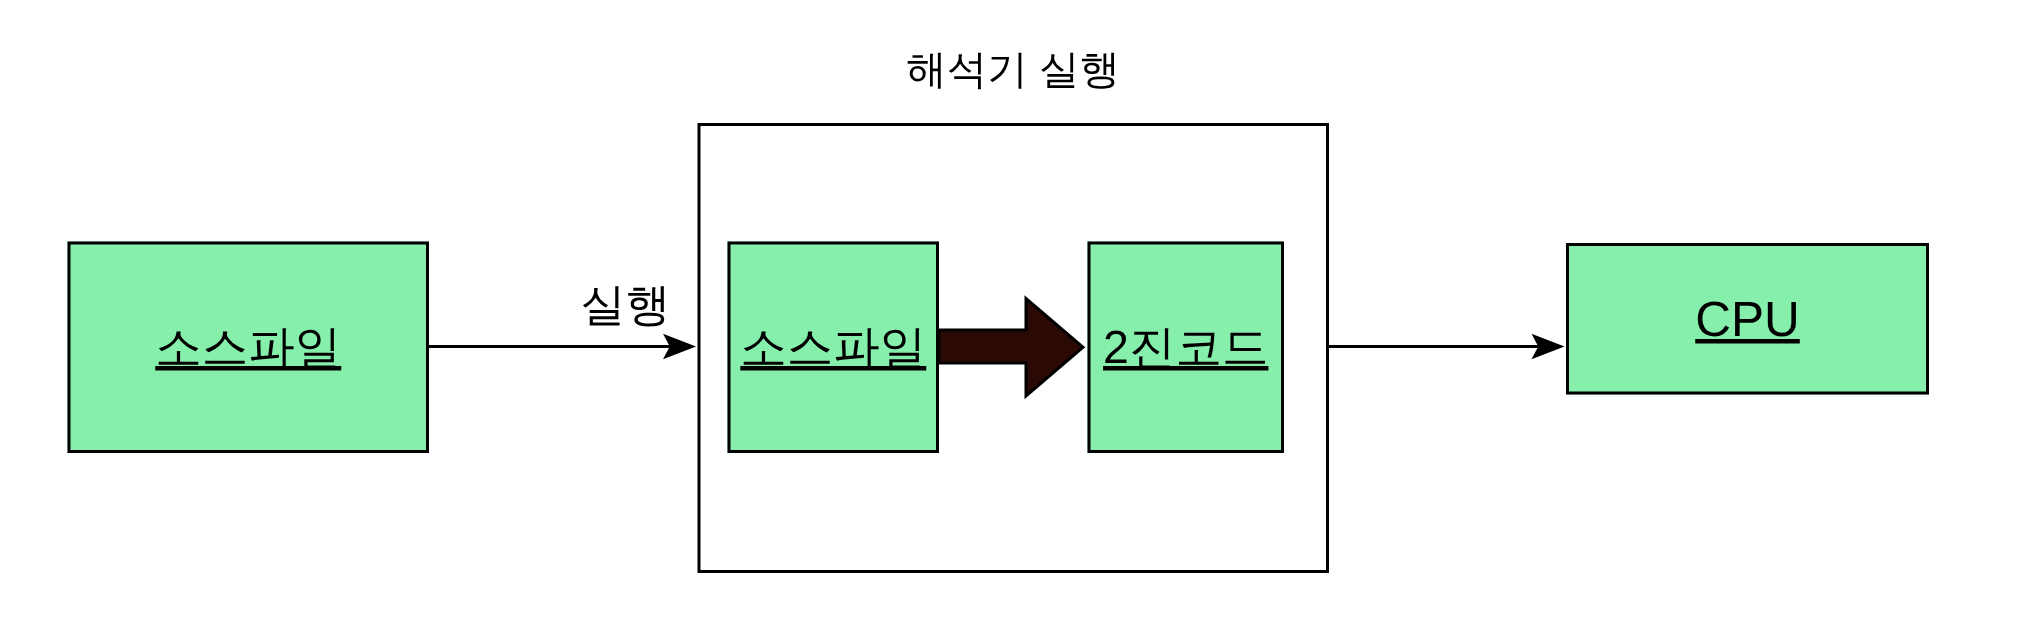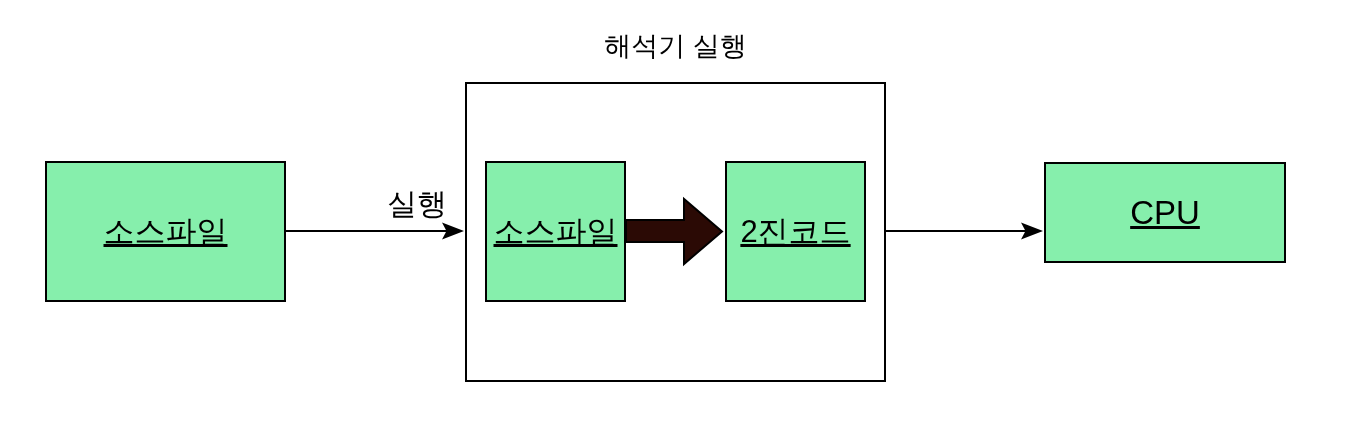--- a/index.html
+++ b/index.html
@@ -37,21 +37,21 @@
   }
   .box-source-left   { left: 45px;   top: 161px; width: 241px; height: 141px; }
   .interpreter-container {
     position: absolute;
     box-sizing: border-box;
     border: 2px solid #000000;
     background: transparent;
     left: 465px; top: 82px; width: 421px; height: 300px;
   }
   .box-inner-source  { left: 485px;  top: 161px; width: 141px; height: 141px; }
-  .box-binary        { left: 725px;  top: 161px; width: 141px; height: 141px; }
+  .box-binary        { left: 725px;  top: 161px; width: 131px; height: 141px; }
   .box-cpu           { left: 1044px; top: 162px; width: 242px; height: 101px; font-size: 33px; }
   .interpreter-title {
     position: absolute;
     left: 465px;
     top: 30px;
     width: 421px;
     text-align: center;
     font-size: 27px;
     line-height: 1.2;
   }

